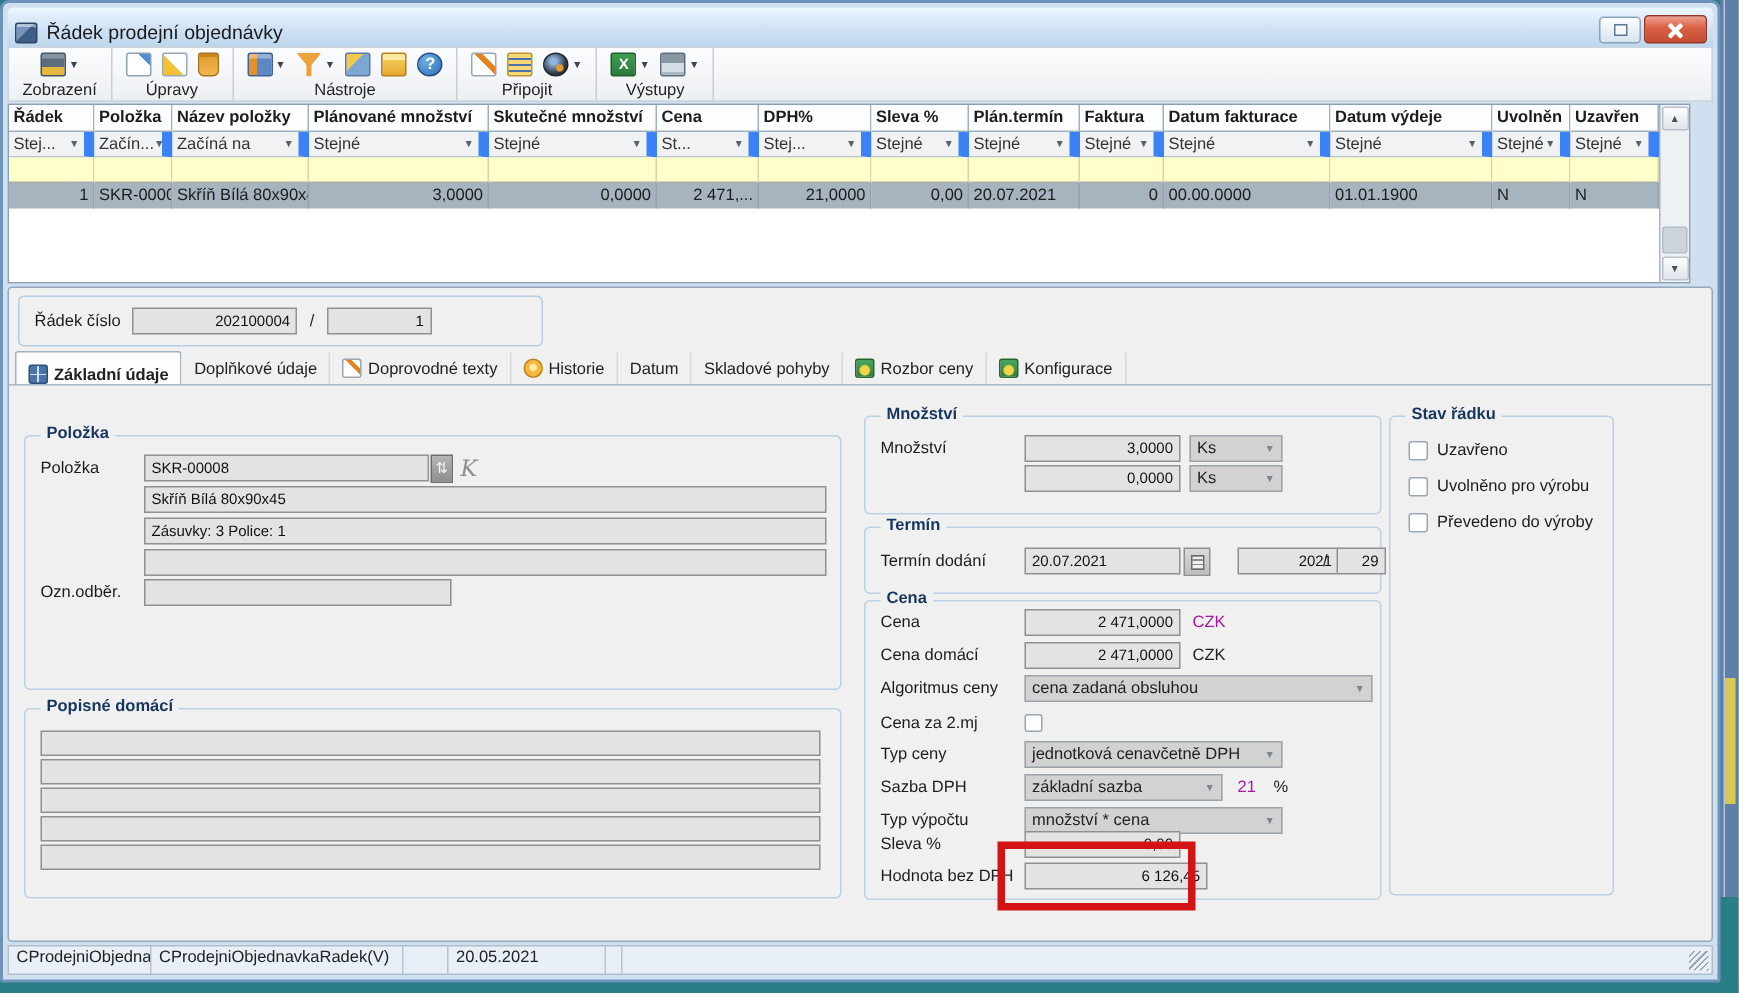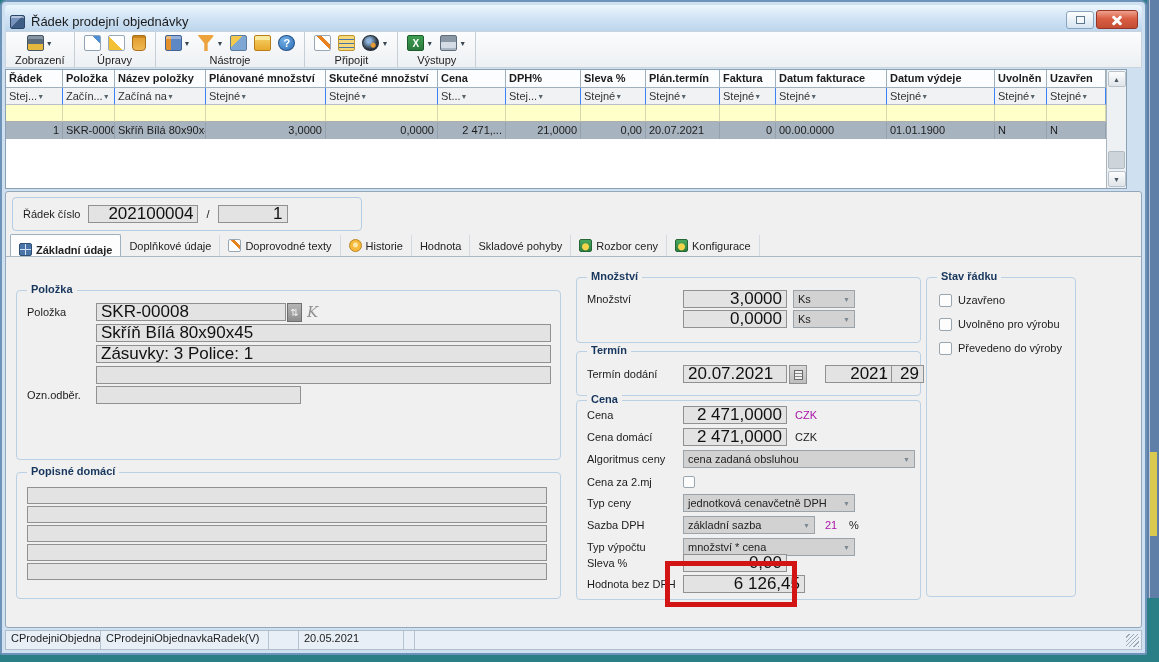--- a/index.html
+++ b/index.html
@@ -64,38 +64,38 @@
   .tbi-media { border-radius:50%; border:1px solid #20282f;
     background:radial-gradient(circle at 68% 66%,#e89a30 0 2px,transparent 3px),radial-gradient(circle at 40% 35%,#8fb4dd 16%,#2f3b46 62%,#1d2630); }
   .tbi-excel { background:linear-gradient(#3f9e53,#2a7a3c); color:#fff; font:bold 10px/15px "Liberation Sans",sans-serif; text-align:center; border:1px solid #1d5c2b; }
   .tbi-print { background:linear-gradient(#8a98a6 45%,#d4dde6 45%); border:1px solid #5f6d7a; box-shadow:inset 0 -2px 0 #aab6c2; }
 
   
   .grid { flex:0 0 120px; margin-top:1px; width:1122px; position:relative; background:#fff; border:1px solid #8aa0b4; }
   .g-row { display:flex; width:1100px; }
   .gc { flex:0 0 auto; overflow:hidden; white-space:nowrap; }
   .gh { height:18px; border-right:1px solid #9fb0be; border-bottom:1px solid #9fb0be; font-weight:bold; padding:2px 3px 0; background:#fcfdfe; }
-  .go { height:17px; background:#f1f2f3; border-right:1px solid #3b82f6; border-bottom:1px solid #b9c2ca;
-        display:flex; align-items:center; padding:0 3px; color:#333; }
+  .go { height:17px; background:#f1f2f3; border-right:7px solid #3b82f6; border-bottom:1px solid #b9c2ca;
+        display:flex; align-items:center; justify-content:space-between; padding:0 3px; color:#333; }
   .go .chev { font-size:7px; color:#56646e; }
   .gy { height:17px; background:#ffffca; border-right:1px solid #d6d6ae; border-bottom:1px solid #adadad; }
   .gd { height:17px; background:#a7b3bf; border-right:1px solid #95a2ad; padding:2px 3px 0; }
   .al-r { text-align:right; }
   .g-fill { width:1100px; height:49px; background:#fff; }
   .gsb { position:absolute; top:0; right:0; bottom:0; width:20px; background:#eef1f4; border-left:1px solid #aab6c0;
          display:flex; flex-direction:column; justify-content:space-between; align-items:center; }
   .sb-btn { width:18px; height:16px; margin:1px 0; background:linear-gradient(#fdfdfd,#dfe5ea); border:1px solid #b9c2ca;
             border-radius:2px; font-size:7px; color:#49565f; display:flex; align-items:center; justify-content:center; }
   .sb-thumb { position:absolute; right:1px; bottom:19px; width:17px; height:18px; background:#ced5da; border:1px solid #b2bcc4; border-radius:2px; }
 
   
   .lower { flex:1; margin-top:2px; position:relative; border:1px solid #93a8bc; border-radius:3px; background:#f0f0f0; }
   .linenum-box { position:absolute; left:6px; top:5px; width:350px; height:34px; border:1px solid #b4cce4; border-radius:4px;
                  display:flex; align-items:center; padding:0 10px; gap:8px; }
-  .ro-field { background:#e3e3e3; border:1px solid #919191; height:18px; font-size:17px; padding:0 4px;
+  .ro-field { background:#e3e3e3; border:1px solid #919191; height:18px; font-size:10px; padding:0 4px;
               display:flex; align-items:center; color:#111; overflow:hidden; white-space:nowrap; }
   .ro-field.num { justify-content:flex-end; }
   .w110 { width:110px; } .w70 { width:70px; }
 
   .tabs { position:absolute; left:4px; right:4px; top:42px; height:22px; display:flex; align-items:flex-end; }
   .tab { height:21px; display:flex; align-items:center; gap:4px; padding:0 8px; font-size:11px; color:#222;
          border-right:1px solid #d4dae0; }
   .tab.active { background:#fdfdfd; border:1px solid #9fb0be; border-bottom:none; font-weight:bold; height:22px; border-radius:2px 2px 0 0;align-items:flex-end; }
   .ti { width:13px; height:13px; display:inline-block; border-radius:2px; flex:0 0 13px; }
   .ti-grid { background-color:#4a74a8; border:1px solid #2e4e74;
@@ -375,21 +375,21 @@
         </div>
         <div class="tab">
           <span class="ti ti-note"></span>
           <span>Doprovodné texty</span>
         </div>
         <div class="tab">
           <span class="ti ti-clock"></span>
           <span>Historie</span>
         </div>
         <div class="tab">
-          <span>Hodnota</span>
+          <span>Datum</span>
         </div>
         <div class="tab">
           <span>Skladové pohyby</span>
         </div>
         <div class="tab">
           <span class="ti ti-money"></span>
           <span>Rozbor ceny</span>
         </div>
         <div class="tab">
           <span class="ti ti-money"></span>

